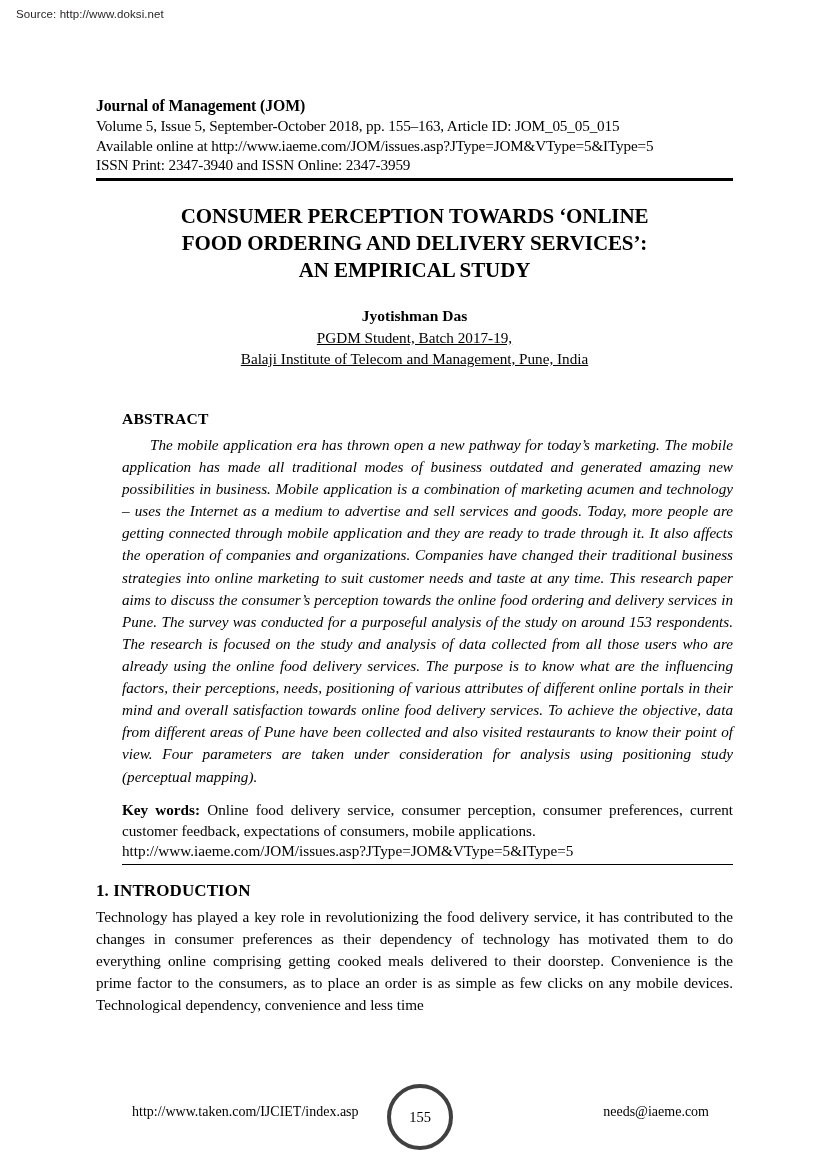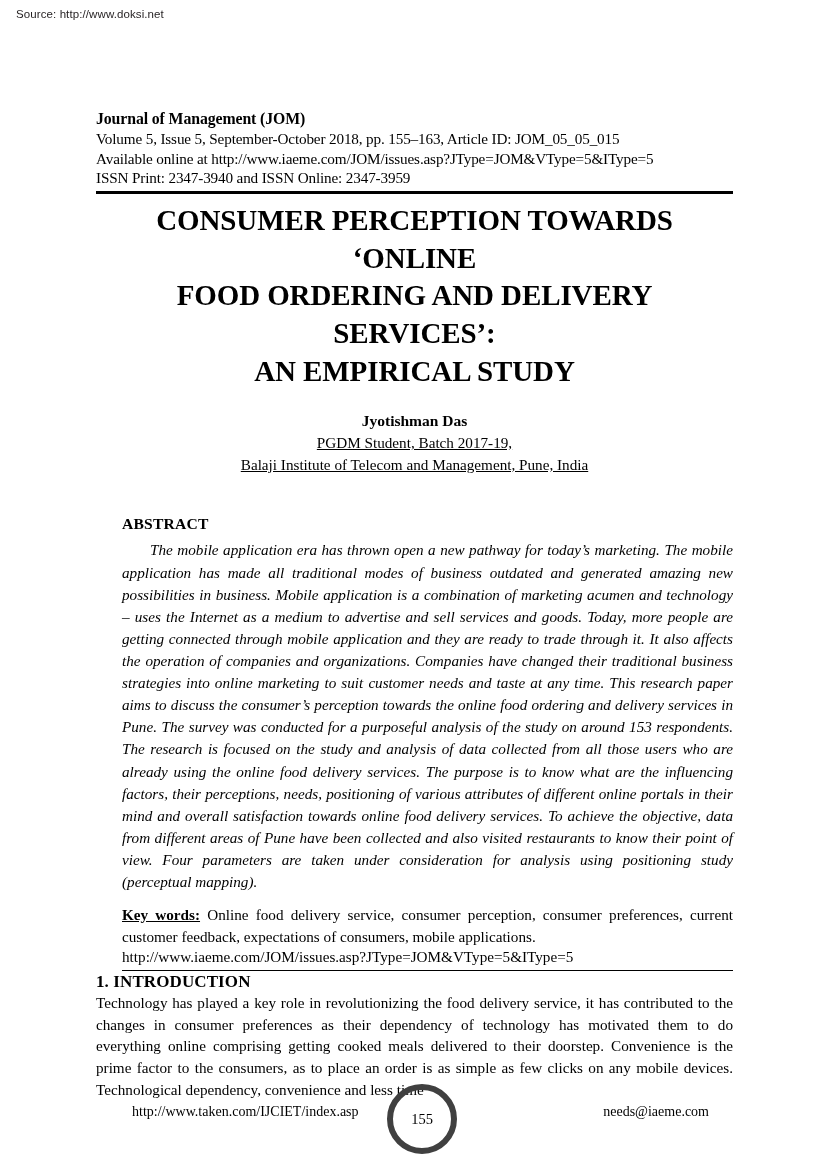--- a/index.html
+++ b/index.html
@@ -38,43 +38,42 @@
     position: absolute;
     left: 96px;
     top: 96px;
     width: 637px;
   }
 
   
   .masthead {
     font-size: 15.2px;
     line-height: 1.285;
-    margin-top: 13px;
   }
   .masthead .jname {
     font-weight: bold;
     font-size: 15.8px;
     letter-spacing: -0.1px;
   }
   .masthead .mline {
     white-space: nowrap;
     letter-spacing: -0.15px;
   }
   .rule-thick {
     margin-top: 3px;
     border-top: 3px solid #000;
     width: 637px;
   }
 
   
   .title {
-    margin-top: 8px;
+    margin-top: 22px;
     text-align: center;
     font-weight: bold;
-    font-size: 29px;
+    font-size: 21px;
     line-height: 1.30;
     letter-spacing: -0.1px;
   }
 
   
   .author-block {
     margin-top: 20px;
     text-align: center;
     line-height: 1.42;
   }
@@ -106,21 +105,21 @@
     text-align: justify;
     text-indent: 28px;
     hyphens: none;
   }
   .keywords {
     margin-top: 11px;
     font-size: 15.2px;
     line-height: 1.40;
     text-align: justify;
   }
-  .keywords b, .cite b { font-weight: bold; text-decoration: underline; }
+  .keywords b, .cite b { font-weight: bold; }
 
   .cite {
     margin-top: 12px;
     font-size: 15.2px;
     line-height: 1.40;
     text-align: justify;
   }
   .cite i { font-style: italic; }
   .cite-url {
     margin-top: 1px;
@@ -128,26 +127,27 @@
     text-align: left;
   }
   .rule-thin {
     margin-top: 4px;
     border-top: 1px solid #000;
     width: 611px;
   }
 
   
   .section-head {
-    margin-top: 1px;
+    margin-top: 16px;
     font-weight: bold;
     font-size: 17px;
     letter-spacing: 0.1px;
   }
   .body-para {
+    margin-top: 5px;
     font-size: 15.2px;
     line-height: 1.435;
     text-align: justify;
     width: 637px;
   }
 
   
   .footer {
     position: absolute;
     left: 96px;
@@ -168,21 +168,21 @@
     top: 11px;
     font-size: 14px;
     white-space: nowrap;
   }
   .page-circle {
     position: absolute;
     left: 291px;
     top: -9px;
     width: 58px;
     height: 58px;
-    border: 6px solid #404040;
+    border: 4px solid #404040;
     border-radius: 50%;
     display: flex;
     align-items: center;
     justify-content: center;
     font-size: 14.5px;
     background: transparent;
   }
 </style>
 </head>
 <body>

